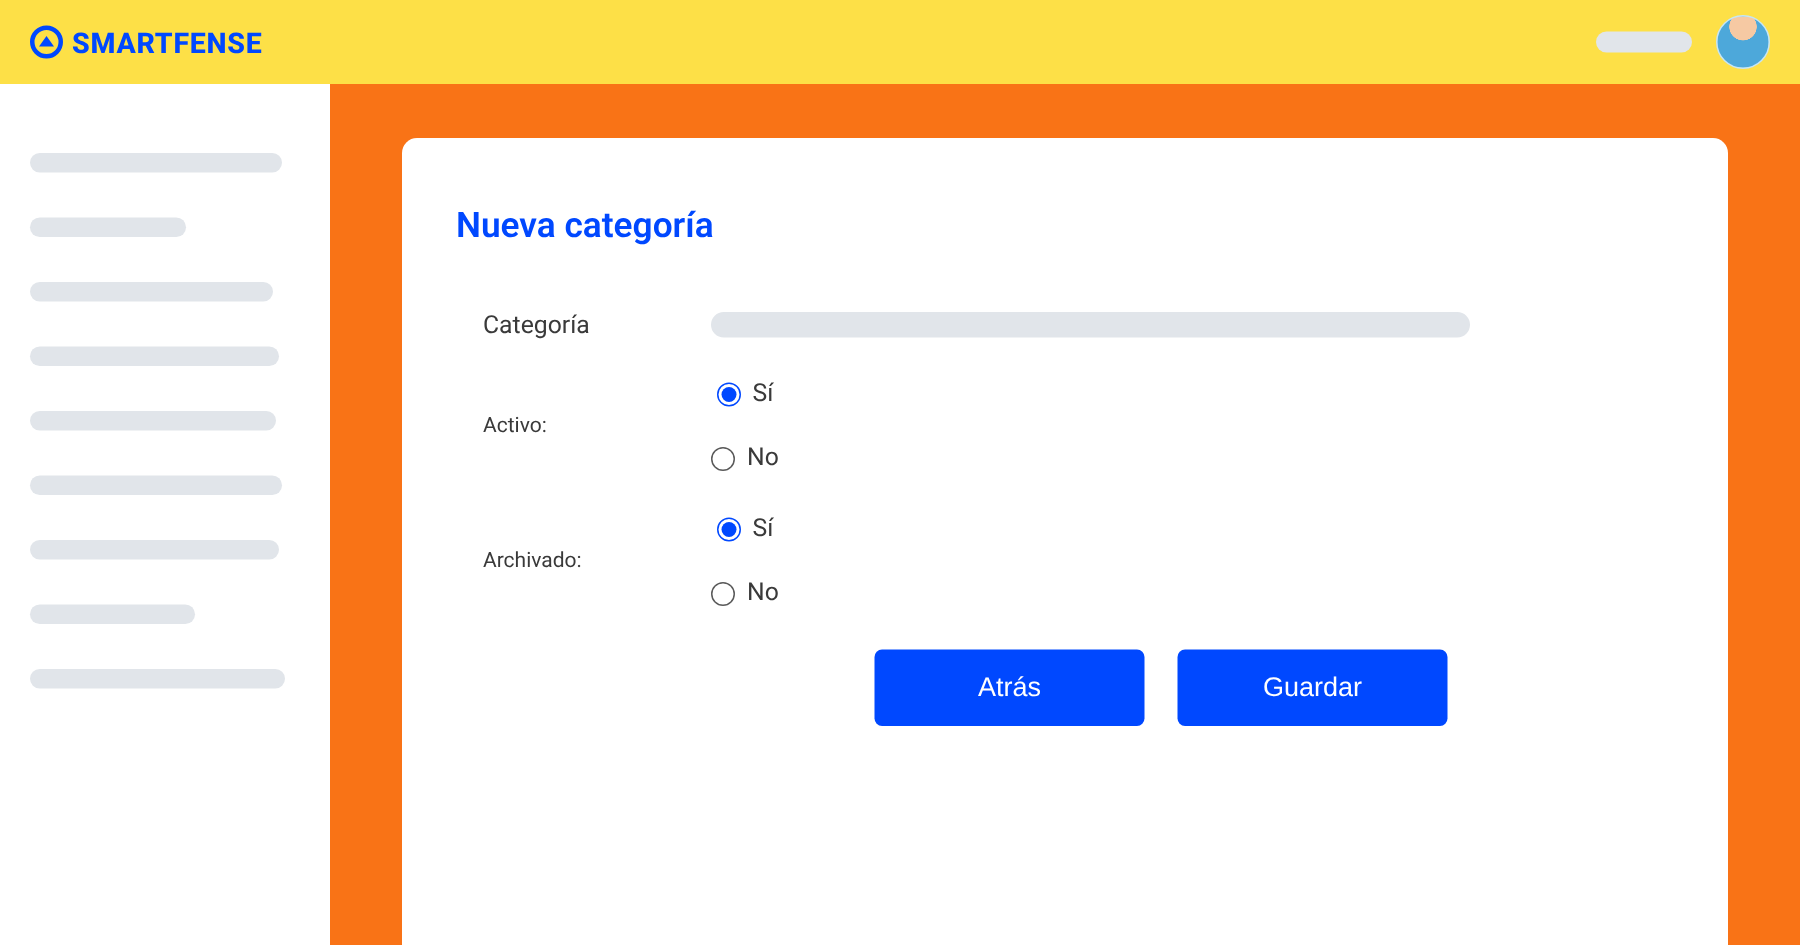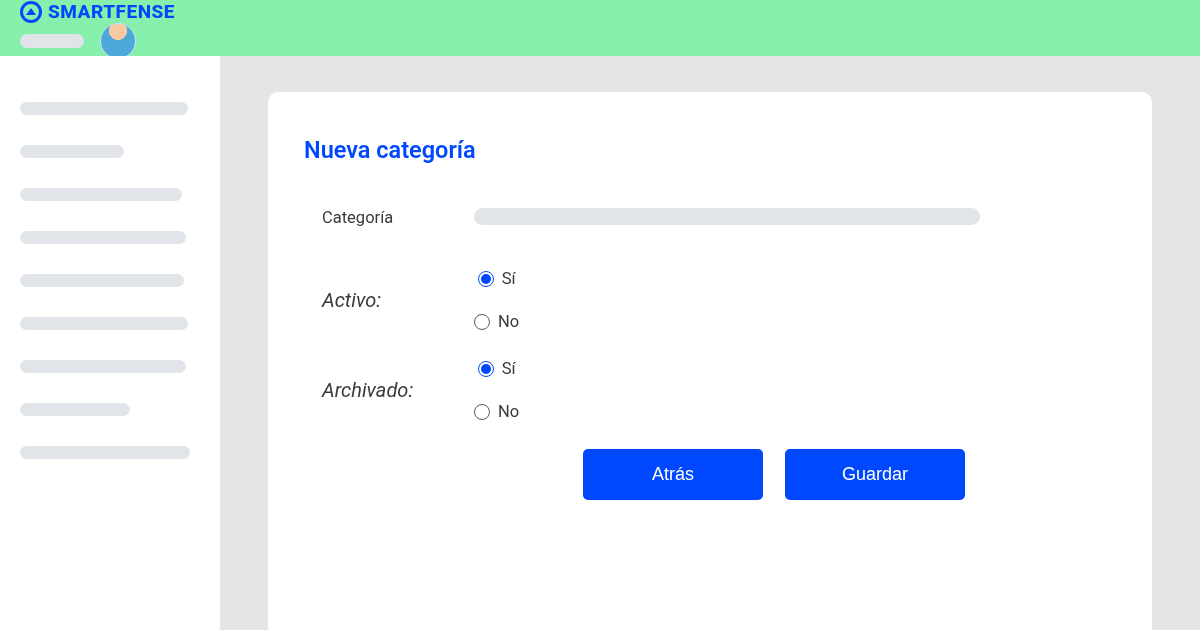--- a/index.html
+++ b/index.html
@@ -6,25 +6,24 @@
     body {
       font-family: -apple-system, BlinkMacSystemFont, "Segoe UI", Roboto, Helvetica, Arial, sans-serif;
       background: #ffffff;
       width: 1200px;
       height: 630px;
       overflow: hidden;
     }
     .header {
       height: 56px;
       display: flex;
-      align-items: flex-start;
+      align-items: center;
       justify-content: space-between;
       padding: 0 20px;
-      background: #86efac;
-      flex-direction: column;
+      background: #fde047;
     }
     .logo {
       display: flex;
       align-items: center;
       gap: 6px;
       color: #0048ff;
       font-weight: 800;
       font-size: 19px;
       letter-spacing: 0.5px;
     }
@@ -89,42 +88,42 @@
     .sidebar-item.w2 { width: 104px; }
     .sidebar-item.w3 { width: 162px; }
     .sidebar-item.w4 { width: 166px; }
     .sidebar-item.w5 { width: 164px; }
     .sidebar-item.w6 { width: 168px; }
     .sidebar-item.w7 { width: 166px; }
     .sidebar-item.w8 { width: 110px; }
     .sidebar-item.w9 { width: 170px; }
     .main {
       flex: 1;
-      background: #e5e5e5;
+      background: #f97316;
       padding: 36px 48px 0 48px;
     }
     .card {
       background: #fff;
       border-radius: 10px 10px 0 0;
       padding: 44px 56px 40px 36px;
       height: 100%;
     }
     .card-title {
       color: #0048ff;
       font-size: 23.5px;
       font-weight: 600;
       margin-bottom: 40px;
     }
     .form {
       padding-left: 18px;
     }
     .field-row {
       display: flex;
       align-items: flex-start;
-      margin-bottom: 42px;
+      margin-bottom: 26px;
     }
     .field-row.textarea-row { margin-bottom: 30px; }
     .field-label {
       width: 152px;
       font-size: 16.5px;
       color: #3a3a3a;
       padding-top: 4px;
     }
     .field-input-pill {
       flex: 1;
@@ -141,23 +140,22 @@
       border-radius: 6px;
       max-width: 506px;
     }
     .radio-row {
       display: flex;
       align-items: center;
       margin-bottom: 28px;
     }
     .radio-label {
       width: 152px;
-      font-size: 20px;
+      font-size: 14px;
       color: #3a3a3a;
-      font-style: italic;
     }
     .radio-group {
       display: flex;
       align-items: center;
       gap: 24px;
       flex-direction: column;
     }
     .radio-option {
       display: flex;
       align-items: center;

